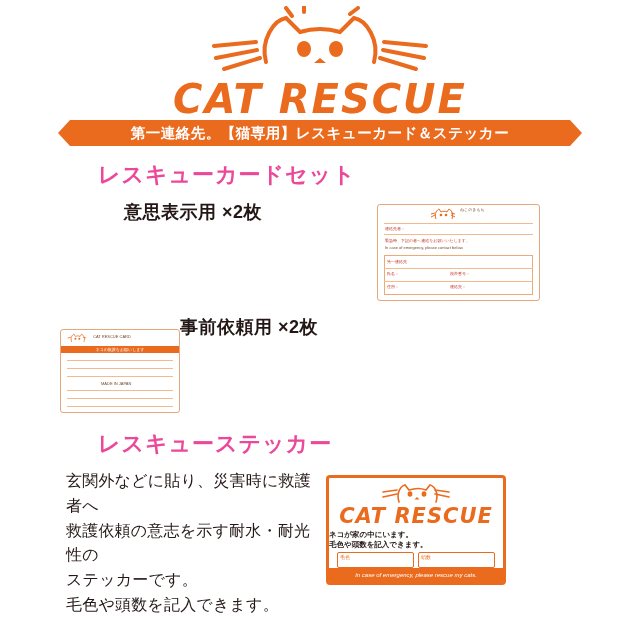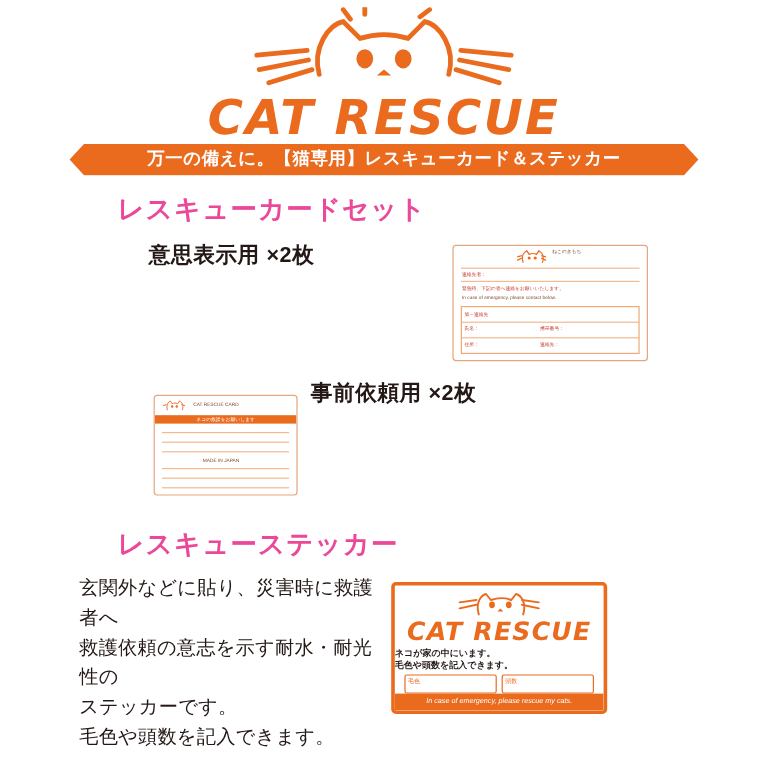--- a/index.html
+++ b/index.html
@@ -84,21 +84,21 @@
 
   
   .section-title {
     font-size: 22px;
     font-weight: bold;
     letter-spacing: 1px;
     margin: 8px 0 10px 98px;
     color: #ec4899;
   }
   .section-title.second {
-    margin-top: 26px;
+    margin-top: 16px;
   }
 
   .block {
     position: relative;
     margin: 0 0 0 110px;
     width: 430px;
   }
   .sub-heading {
     font-size: 18px;
     font-weight: bold;
@@ -108,21 +108,20 @@
   .body-text {
     font-size: 16px;
     line-height: 1.55;
     letter-spacing: 0.2px;
   }
 
   .row {
     display: flex;
     align-items: flex-start;
     margin-top: 6px;
-    gap: 11px;
   }
   .row.rev {
     flex-direction: row-reverse;
   }
   .row .text-col {
     flex: 1 1 auto;
     padding-left: 14px;
   }
   .row.rev .text-col {
     padding-left: 0;
@@ -288,21 +287,21 @@
         <path d="M104 6 L104 0"></path>
         <path d="M150 8 L158 2"></path>
       </g>
       <g fill="#ea6a1e">
         <ellipse cx="104" cy="43" rx="7" ry="8"></ellipse>
         <ellipse cx="136" cy="43" rx="7" ry="8"></ellipse>
         <path d="M120 52 l-6 5 h12 z"></path>
       </g>
     </svg>
     <div class="logo-title">CAT RESCUE</div>
-    <div class="ribbon">万一の備えに。【猫専用】レスキューカード＆ステッカー</div>
+    <div class="ribbon">第一連絡先。【猫専用】レスキューカード＆ステッカー</div>
   </div>
 
   <div class="section-title">レスキューカードセット</div>
 
   <div class="block">
     <div class="row">
       <div class="text-col">
         <div class="sub-heading">意思表示用 ×2枚</div>
       </div>
       <div class="card-thumb card-a">
@@ -330,21 +329,21 @@
         <div class="mini-line" style="left:6px; right:6px; top:76px;"></div>
         <div class="mini-text" style="left:9px; top:54px;">第一連絡先</div>
         <div class="mini-text" style="left:9px; top:66px;">氏名：</div>
         <div class="mini-text" style="left:72px; top:66px;">携帯番号：</div>
         <div class="mini-text" style="left:9px; top:79px;">住所：</div>
         <div class="mini-text" style="left:72px; top:79px;">連絡先：</div>
       </div>
     </div>
   </div>
 
-  <div class="block" style="margin-left:116px; margin-top:14px; width:440px;padding-left:12px;">
+  <div class="block" style="margin-left:48px; margin-top:14px; width:440px;padding-left:12px;">
     <div class="row rev">
       <div class="text-col">
         <div class="sub-heading">事前依頼用 ×2枚</div>
       </div>
       <div class="card-thumb card-b">
         <svg class="mini-cat" style="left:6px; top:3px; width:20px; height:10px;" viewBox="0 0 26 12">
           <g fill="none" stroke="#ea6a1e" stroke-width="1">
             <path d="M6 11 C4 5 7 2 9 1 L11 4 C13 3 15 3 17 4 L19 1 C21 2 24 5 22 11"></path>
             <path d="M1 6 L5 5"></path>
               <path d="M25 6 L21 5"></path>

